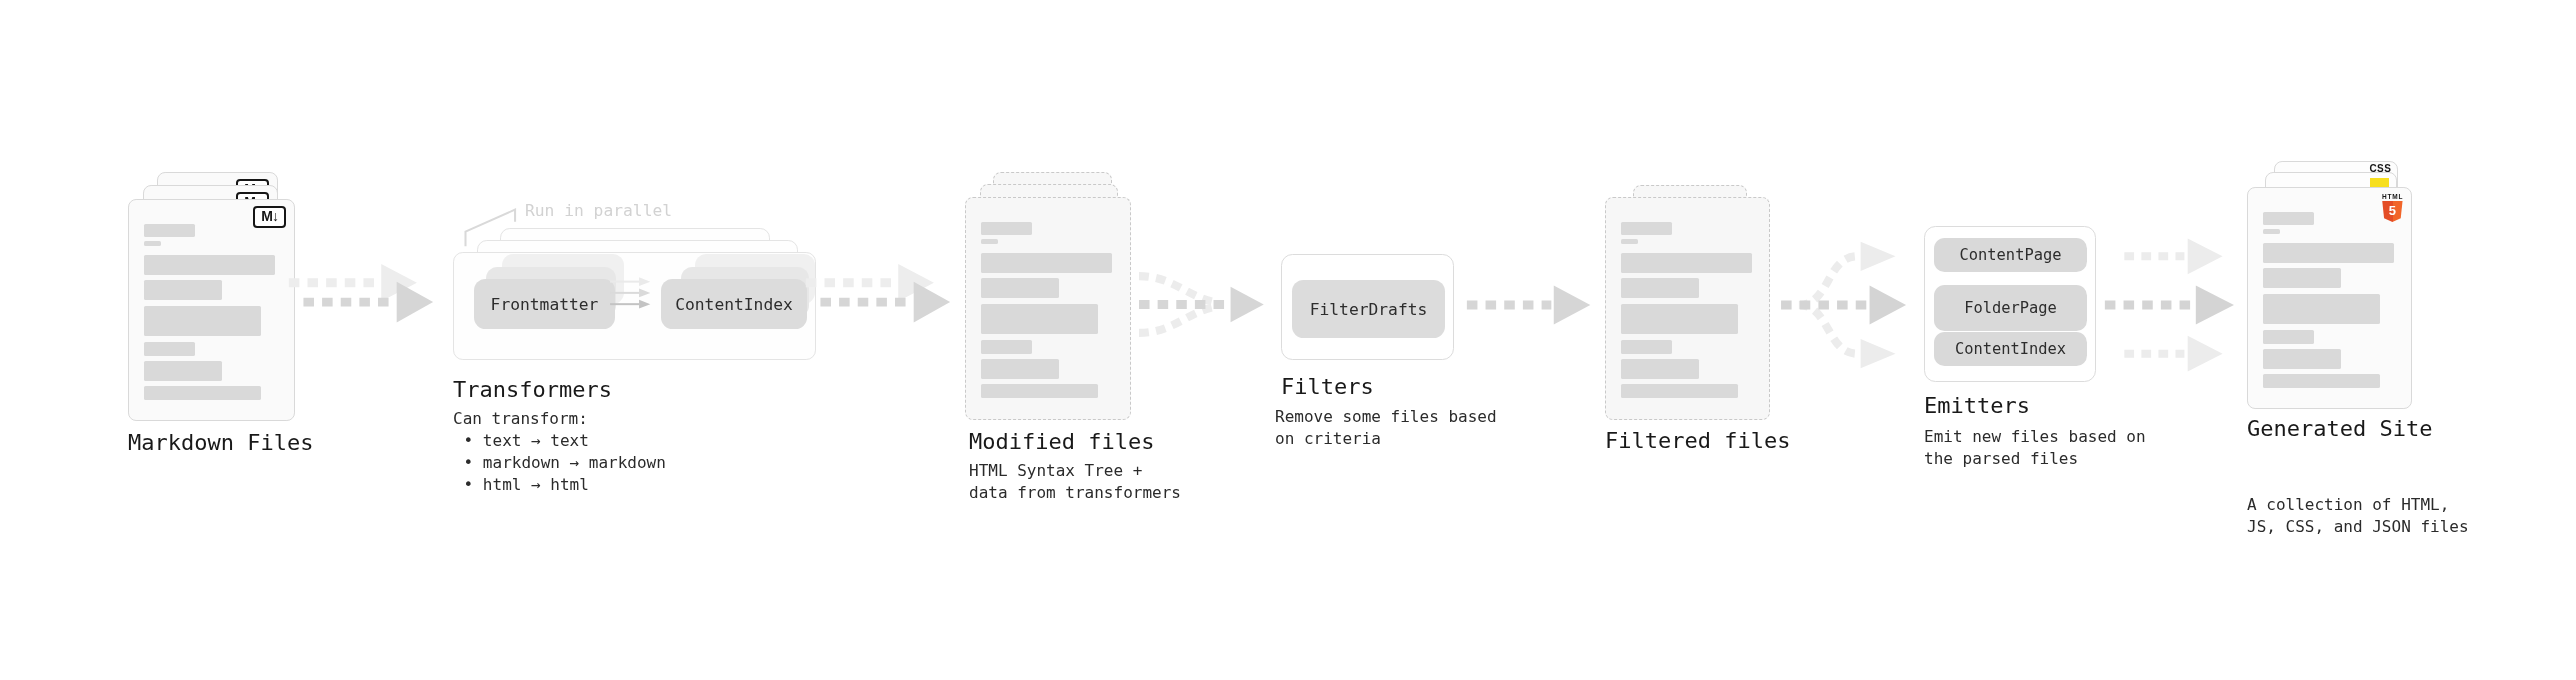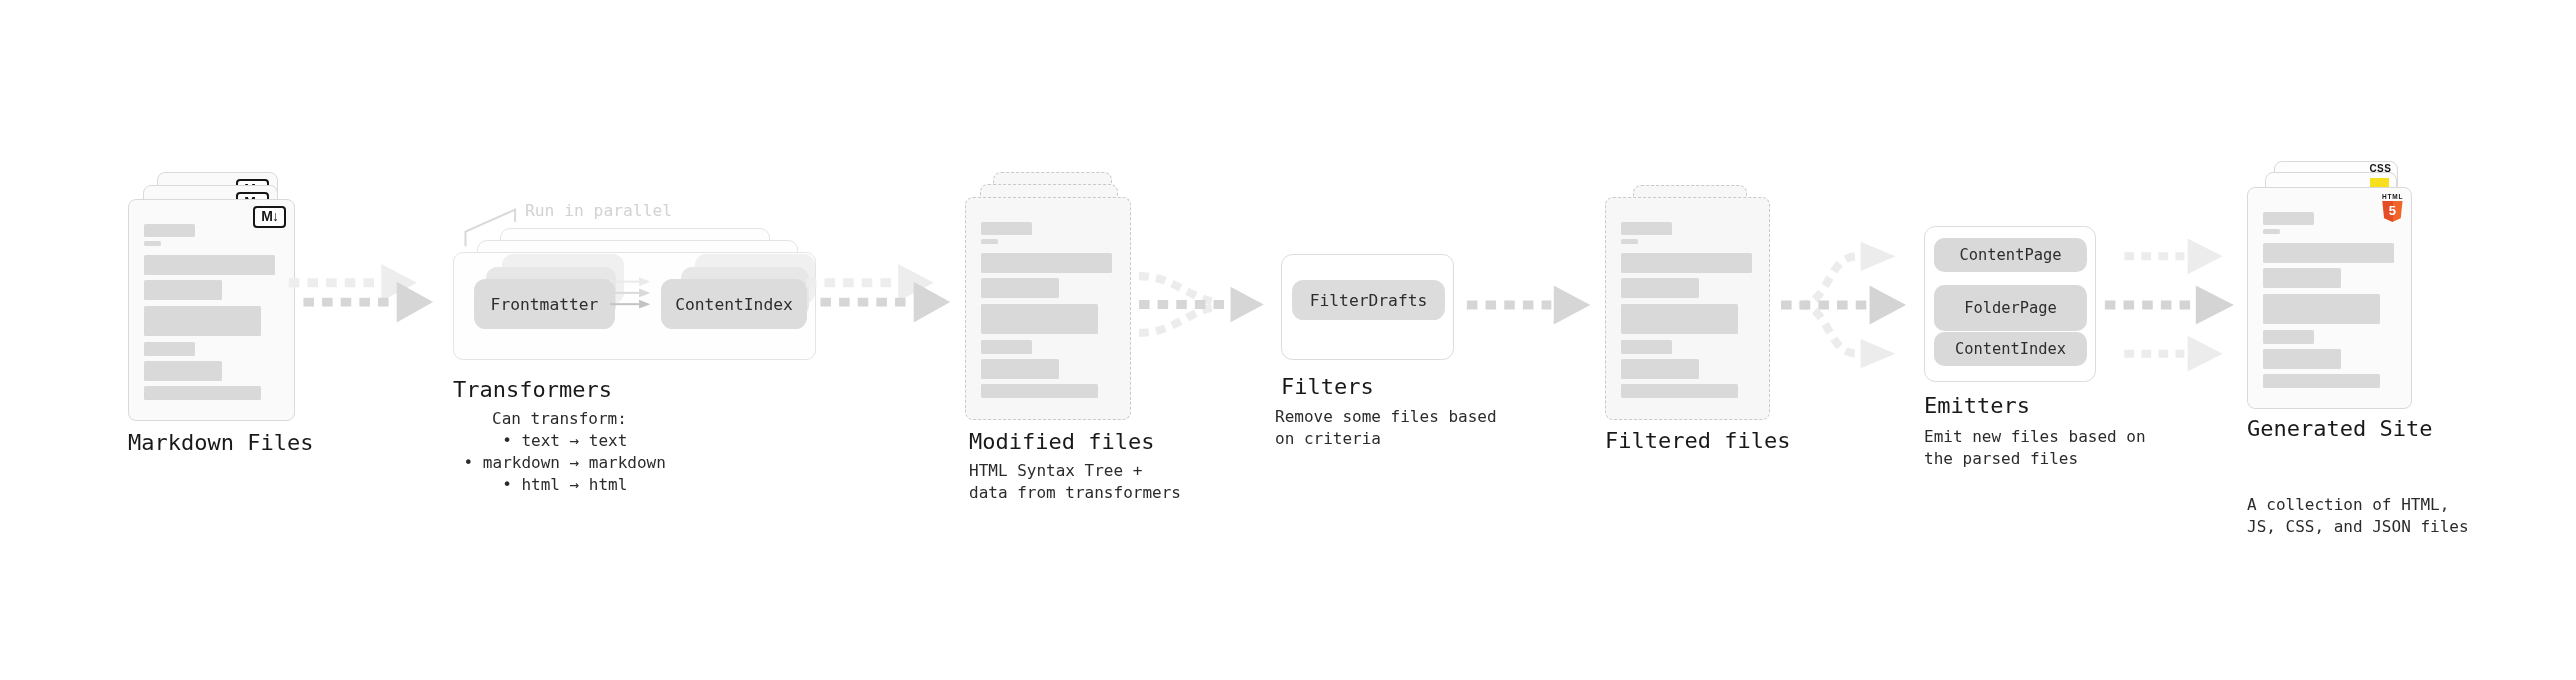--- a/index.html
+++ b/index.html
@@ -113,21 +113,21 @@
     <svg class="abs" style="left:608px;top:276px;" width="46" height="37" viewBox="0 0 56 46">
       <line x1="2" y1="7" x2="38" y2="7" stroke="#eaeaea" stroke-width="2.5"></line>
       <polygon points="38,1.5 38,12.5 52,7" fill="#eaeaea"></polygon>
       <line x1="2" y1="21" x2="38" y2="21" stroke="#dadada" stroke-width="2.5"></line>
       <polygon points="38,15.5 38,26.5 52,21" fill="#dadada"></polygon>
       <line x1="2" y1="35" x2="38" y2="35" stroke="#c3c3c3" stroke-width="2.5"></line>
       <polygon points="38,29.5 38,40.5 52,35" fill="#c3c3c3"></polygon>
     </svg>
 
     <div class="stage-label" style="left:453px;top:376px;">Transformers</div>
-    <div class="stage-desc" style="left:453px;top:408px;text-align:center;">
+    <div class="stage-desc" style="left:453px;top:408px;">
       <div>Can transform:</div>
       <div class="indent">• text → text</div>
       <div class="indent">• markdown → markdown</div>
       <div class="indent">• html → html</div>
     </div>
   </div>
 
   <svg class="abs" style="left:801px;top:263px;" width="154" height="75" viewBox="0 0 190 92">
     <line x1="6" y1="24" x2="116" y2="24" stroke="#ededed" stroke-width="11" stroke-dasharray="13 10"></line>
     <polygon points="120,1 120,47 164,24" fill="#ededed"></polygon>
@@ -159,21 +159,21 @@
 
   <svg class="abs" style="left:1134px;top:264px;" width="138" height="81" viewBox="0 0 170 100">
     <path d="M6,15 C48,15 64,40 100,47" fill="none" stroke="#ececec" stroke-width="10" stroke-dasharray="12 9"></path>
     <path d="M6,85 C48,85 64,60 100,53" fill="none" stroke="#ececec" stroke-width="10" stroke-dasharray="12 9"></path>
     <line x1="6" y1="50" x2="112" y2="50" stroke="#d6d6d6" stroke-width="11" stroke-dasharray="13 10"></line>
     <polygon points="119,28 119,72 160,50" fill="#d6d6d6"></polygon>
   </svg>
 
   <div class="stage">
     <div class="panel-box" style="left:1281px;top:254px;width:173px;height:106px;"></div>
-    <div class="pill" style="left:1292px;top:280px;width:153px;height:40px;">FilterDrafts</div>
+    <div class="pill" style="left:1292px;top:280px;width:153px;height:58px;">FilterDrafts</div>
     <div class="stage-label" style="left:1281px;top:373px;">Filters</div>
     <div class="stage-desc" style="left:1275px;top:406px;">
       <div>Remove some files based</div>
       <div>on criteria</div>
     </div>
   </div>
 
   <svg class="abs" style="left:1462px;top:282px;" width="134" height="46" viewBox="0 0 165 56">
     <line x1="6" y1="28" x2="110" y2="28" stroke="#d6d6d6" stroke-width="11" stroke-dasharray="13 10"></line>
     <polygon points="113,4 113,52 158,28" fill="#d6d6d6"></polygon>

